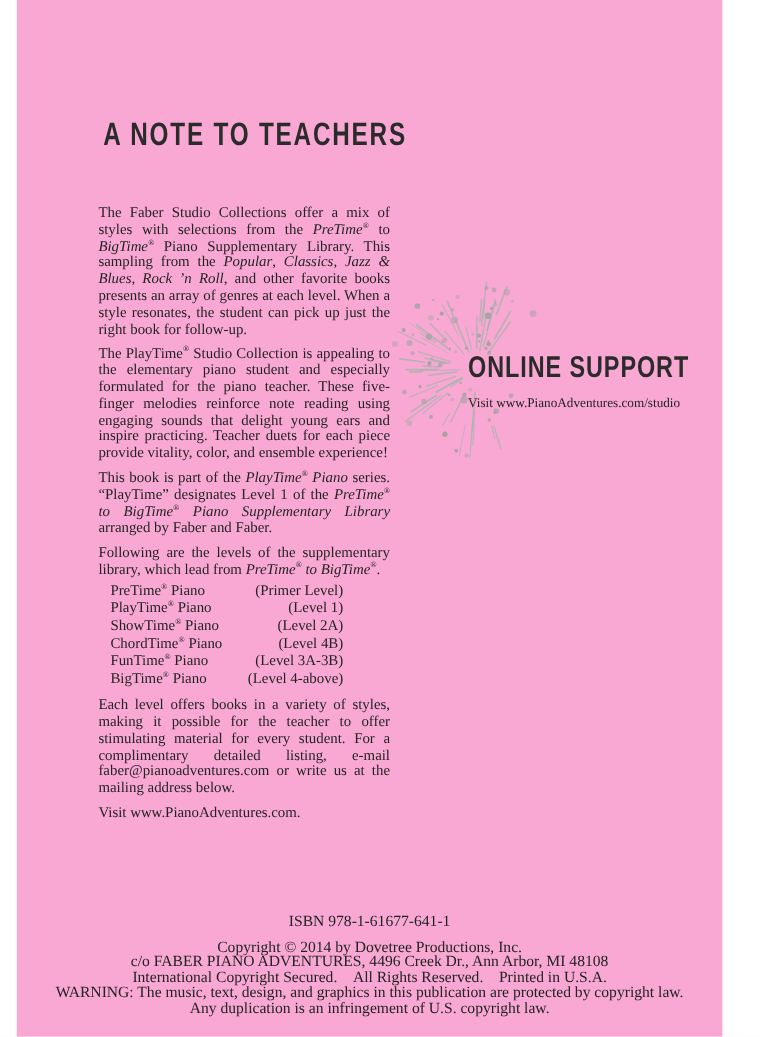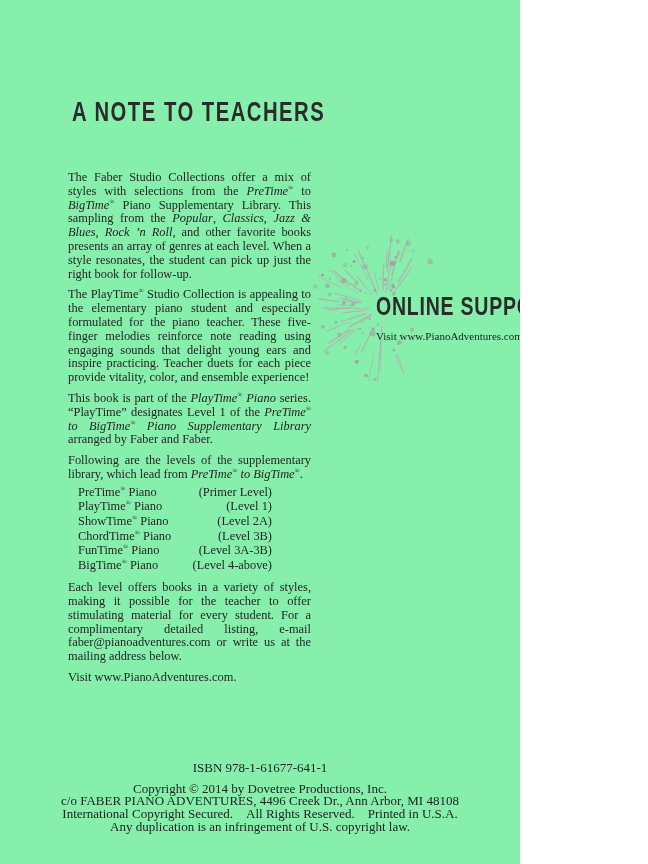--- a/index.html
+++ b/index.html
@@ -1,17 +1,17 @@
 <!DOCTYPE html>
 <html><head>
 <meta charset="utf-8">
 <style>
   html,body{margin:0;padding:0;background:#ffffff;}
-  .page{position:relative;width:520px;height:864px;background:#86efac;overflow:hidden;
-        font-family:"Liberation Serif", serif;color:#262626;}
+  .page{position:relative;width:588px;height:864px;background:#f9a8d4;overflow:hidden;
+        font-family:"Liberation Serif", serif;color:#262626;margin-left:14px;}
 
   .title{position:absolute;left:72px;top:98px;
          font-family:"Liberation Sans", sans-serif;font-weight:700;font-size:27px;line-height:28px;
          letter-spacing:2px;color:#2b2b2b;transform:scaleX(.75);transform-origin:0 0;white-space:nowrap;}
 
   .left-col{position:absolute;left:68px;top:171px;width:243px;}
   .para{margin:0 0 7px 0;text-align:justify;font-size:12.4px;line-height:13.8px;color:#242424;}
   .para:last-child{margin-bottom:0;}
   .b{font-weight:normal;}
   .i{font-style:italic;}
@@ -53,21 +53,21 @@
         <div class="level-row">
           <span>PlayTime<sup class="reg">®</sup> Piano</span>
           <span>(Level 1)</span>
         </div>
         <div class="level-row">
           <span>ShowTime<sup class="reg">®</sup> Piano</span>
           <span>(Level 2A)</span>
         </div>
         <div class="level-row">
           <span>ChordTime<sup class="reg">®</sup> Piano</span>
-          <span>(Level 3B)</span>
+          <span>(Level 4B)</span>
         </div>
         <div class="level-row">
           <span>FunTime<sup class="reg">®</sup> Piano</span>
           <span>(Level 3A-3B)</span>
         </div>
         <div class="level-row">
           <span>BigTime<sup class="reg">®</sup> Piano</span>
           <span>(Level 4-above)</span>
         </div>
       </div>
@@ -192,17 +192,18 @@
       <div><span>Visit </span><span class="b">www.PianoAdventures.com/studio</span></div>
     </div>
   </div>
 
   <div class="footer">
     <div class="isbn">ISBN 978-1-61677-641-1</div>
     <div>
         <div>Copyright © 2014 by Dovetree Productions, Inc.</div>
         <div>c/o FABER PIANO ADVENTURES, 4496 Creek Dr., Ann Arbor, MI 48108</div>
         <div>International Copyright Secured. All Rights Reserved. Printed in U.S.A.</div>
+        <div>WARNING: The music, text, design, and graphics in this publication are protected by copyright law.</div>
         <div>Any duplication is an infringement of U.S. copyright law.</div>
       </div>
   </div>
 
 </div>
 
 </body></html>

